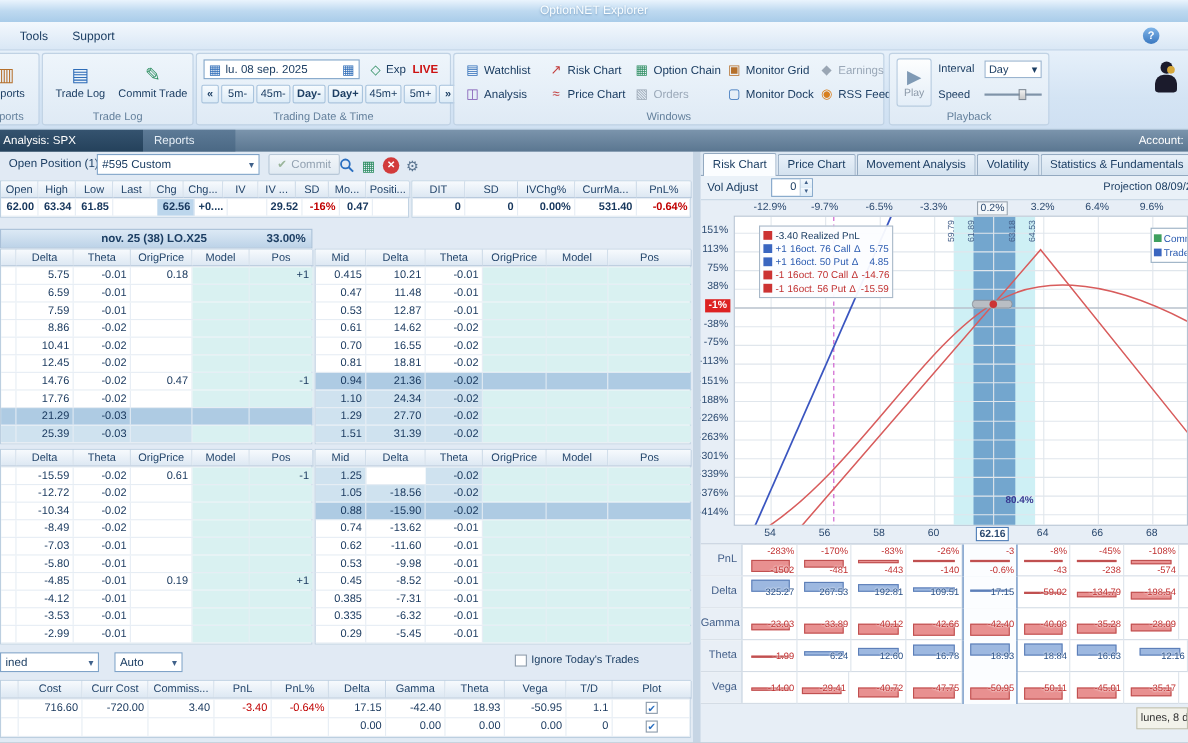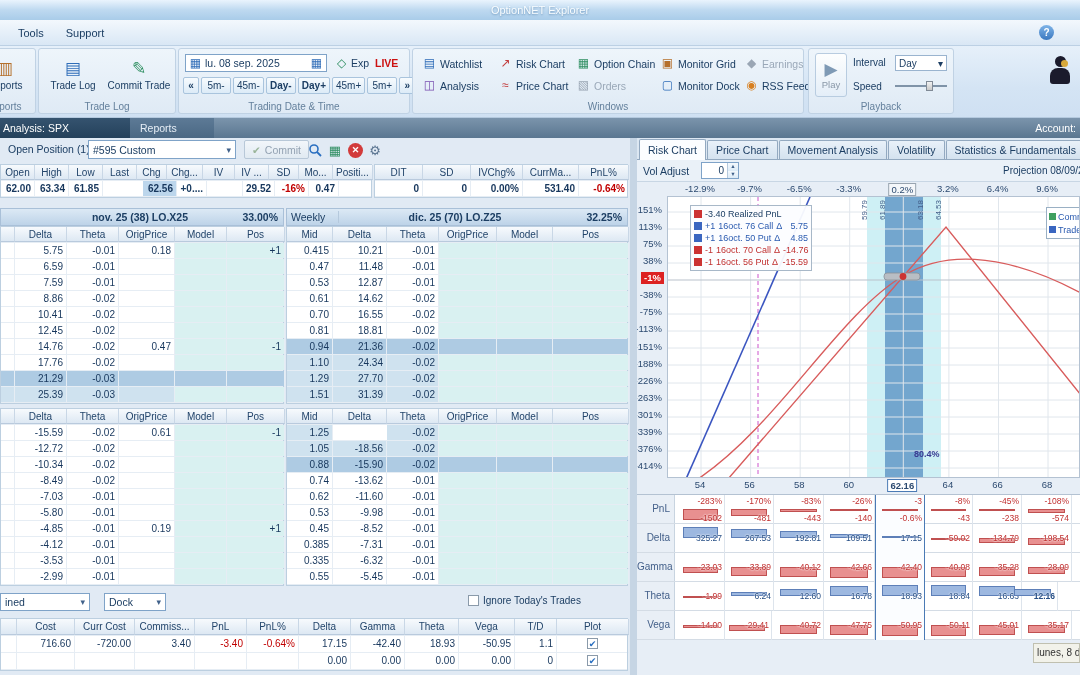--- a/index.html
+++ b/index.html
@@ -553,25 +553,20 @@
             <div class="tcell" style="width: 14px;"></div>
             <div class="tcell" style="width: 52px;">-2.99</div>
             <div class="tcell" style="width: 52px;">-0.01</div>
             <div class="tcell" style="width: 56px;"></div>
             <div class="tcell cyan" style="width: 52px;"></div>
             <div class="tcell cyan" style="width: 58px;"></div>
           </div>
         </div>
     </div>
 
-    <div class="exphead" style="left:286px;top:70px;width:342px;">
-      <span class="g">Weekly</span>
-      <span class="mid">dic. 25 (70)  LO.Z25</span>
-      <span class="iv">32.25%</span>
-    </div>
     <div class="tbl" style="left:286px;top:88px;width:342px;">
       <div class="thead">
           <div class="trow">
             <div class="tcell" style="width: 46px;">Mid</div>
             <div class="tcell" style="width: 54px;">Delta</div>
             <div class="tcell" style="width: 52px;">Theta</div>
             <div class="tcell" style="width: 58px;">OrigPrice</div>
             <div class="tcell" style="width: 56px;">Model</div>
             <div class="tcell" style="width: 76px;">Pos</div>
           </div>
@@ -737,37 +732,37 @@
           </div>
           <div class="trow">
             <div class="tcell" style="width: 46px;">0.335</div>
             <div class="tcell" style="width: 54px;">-6.32</div>
             <div class="tcell" style="width: 52px;">-0.01</div>
             <div class="tcell cyan" style="width: 58px;"></div>
             <div class="tcell cyan" style="width: 56px;"></div>
             <div class="tcell cyan" style="width: 76px;"></div>
           </div>
           <div class="trow">
-            <div class="tcell" style="width: 46px;">0.55</div>
+            <div class="tcell" style="width: 46px;">0.29</div>
             <div class="tcell" style="width: 54px;">-5.45</div>
             <div class="tcell" style="width: 52px;">-0.01</div>
             <div class="tcell cyan" style="width: 58px;"></div>
             <div class="tcell cyan" style="width: 56px;"></div>
             <div class="tcell cyan" style="width: 76px;"></div>
           </div>
         </div>
     </div>
 
     <div class="ctlrow">
       <div class="sel cmb1">
         <span>ined</span>
         <span class="arr">▾</span>
       </div>
       <div class="sel cmb2">
-        <span>Dock</span>
+        <span>Auto</span>
         <span class="arr">▾</span>
       </div>
       <div class="ignore">
         <span class="cb empty">✔</span>
         <span>Ignore Today's Trades</span>
       </div>
     </div>
 
     <div class="tbl footer" style="left:0;top:480px;width:628px;">
       <div class="thead">
@@ -1119,21 +1114,21 @@
               <div class="gv mid posv">18.93</div>
             </div>
             <div class="gcell" style="left: 288px; width: 48px;">
               <div class="gbar pbar" style="height: 11px; top: 3px;"></div>
               <div class="gv mid posv">18.84</div>
             </div>
             <div class="gcell" style="left: 336px; width: 49px;">
               <div class="gbar pbar" style="height: 10px; top: 4px;"></div>
               <div class="gv mid posv">16.63</div>
             </div>
-            <div class="gcell" style="left: 371px; width: 50px; font-weight: bold;">
+            <div class="gcell" style="left: 393px; width: 50px;">
               <div class="gbar pbar" style="height: 7px; top: 7px;"></div>
               <div class="gv mid posv">12.16</div>
             </div>
           </div>
       </div>
       <div class="grow">
         <div class="glabel">Vega</div>
         <div>
             <div class="gcell" style="left: 40px; width: 48px;">
               <div class="gbar nbar" style="height: 3px; top: 14px;"></div>

